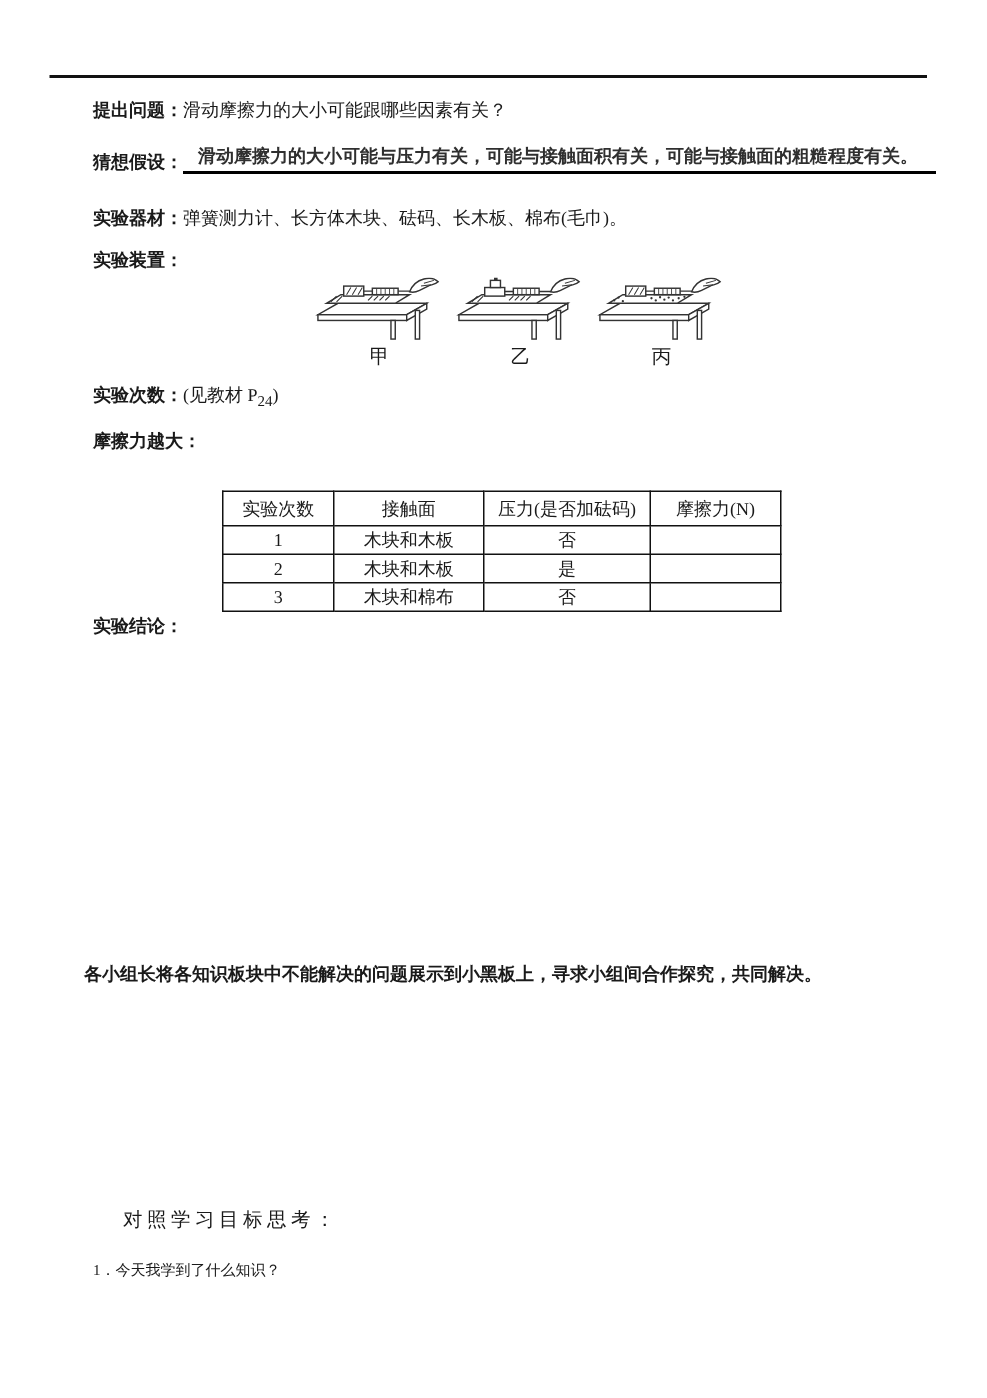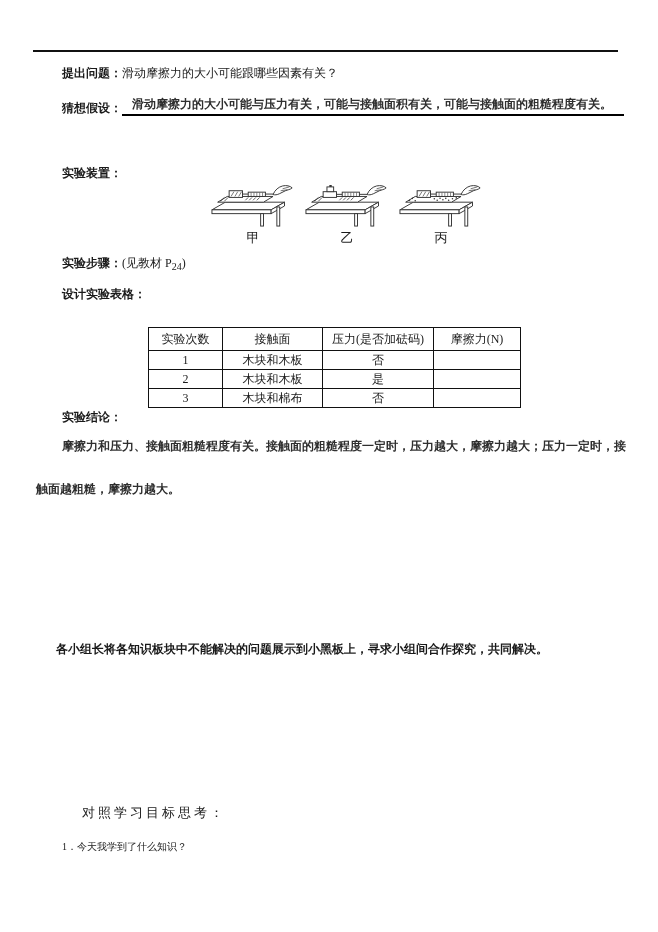--- a/index.html
+++ b/index.html
@@ -69,20 +69,23 @@
   <div class="abs top-rule" style="left:33px; top:50px; width:585px;"></div>
 
   <div class="abs line" style="left:62px; top:96px;">
     <span class="label">猜想假设：</span><span class="underfield answer">滑动摩擦力的大小可能与压力有关，可能与接触面积有关，可能与接触面的粗糙程度有关。</span>
   </div>
 
   <div class="abs line" style="left:62px; top:65px;">
     <span class="label">提出问题：</span><span>滑动摩擦力的大小可能跟哪些因素有关？</span>
   </div>
 
+  <div class="abs line" style="left:62px; top:137px;">
+    <span class="label">实验器材：</span><span>弹簧测力计、长方体木块、砝码、长木板、棉布(毛巾)。</span>
+  </div>
 
   <div class="abs line" style="left:62px; top:165px;">
     <span class="label">实验装置：</span>
   </div>
 
   <div class="abs figures" style="left:208px; top:185px;">
 
     <div class="figure">
       <svg viewBox="0 0 90 44" width="90" height="42">
         <g fill="#fff" stroke="#333" stroke-width="1">
@@ -160,25 +163,25 @@
         <path d="M43,8 v4 M46,8 v4 M49,8 v4 M52,8 v4 M55,8 v4" stroke="#333" stroke-width="0.6"></path>
         <line x1="58" y1="9.5" x2="66" y2="9.5" stroke="#333"></line>
         <path d="M66,10 C68,5 72,2 76,1 C80,0 84,1 86,3 C84,5 81,5 79,6 L73,9 C70,10.5 68,10.5 66,10 Z" fill="#fff" stroke="#333"></path>
         <path d="M76,4 L83,2 M74,6 L81,5" stroke="#333" stroke-width="0.7" fill="none"></path>
       </svg>
       <div class="figcap">丙</div>
     </div>
   </div>
 
   <div class="abs line" style="left:62px; top:255px;">
-    <span class="label">实验步骤：</span><span>(见教材 P</span><sub class="pg">24</sub><span>)</span>
+    <span class="label">实验次数：</span><span>(见教材 P</span><sub class="pg">24</sub><span>)</span>
   </div>
 
   <div class="abs line" style="left:62px; top:286px;">
-    <span class="label">设计实验表格：</span>
+    <span class="label">摩擦力越大：</span>
   </div>
 
   <table class="exp abs" style="left:148px; top:327px;">
     <colgroup>
       <col style="width:74px">
         <col style="width:100px">
         <col style="width:111px">
         <col style="width:87px">
     </colgroup>
     <thead>
@@ -208,21 +211,20 @@
         <td>否</td>
         <td></td>
       </tr>
     </tbody>
   </table>
 
   <div class="abs line" style="left:62px; top:409px;">
     <span class="label">实验结论：</span>
   </div>
 
-  <div class="abs para answer" style="left:36px; top:425px;">摩擦力和压力、接触面粗糙程度有关。接触面的粗糙程度一定时，压力越大，摩擦力越大；压力一定时，接触面越粗糙，摩擦力越大。</div>
 
   <div class="abs note" style="left:36px; top:641px;font-weight:bold;">各小组长将各知识板块中不能解决的问题展示到小黑板上，寻求小组间合作探究，共同解决。</div>
 
   <div class="abs kaiti-italic" style="left:62px; top:804px;">对照学习目标思考：</div>
 
   <div class="abs item" style="left:62px; top:840px;">1．今天我学到了什么知识？</div>
 
 </div>
 
 </body></html>

